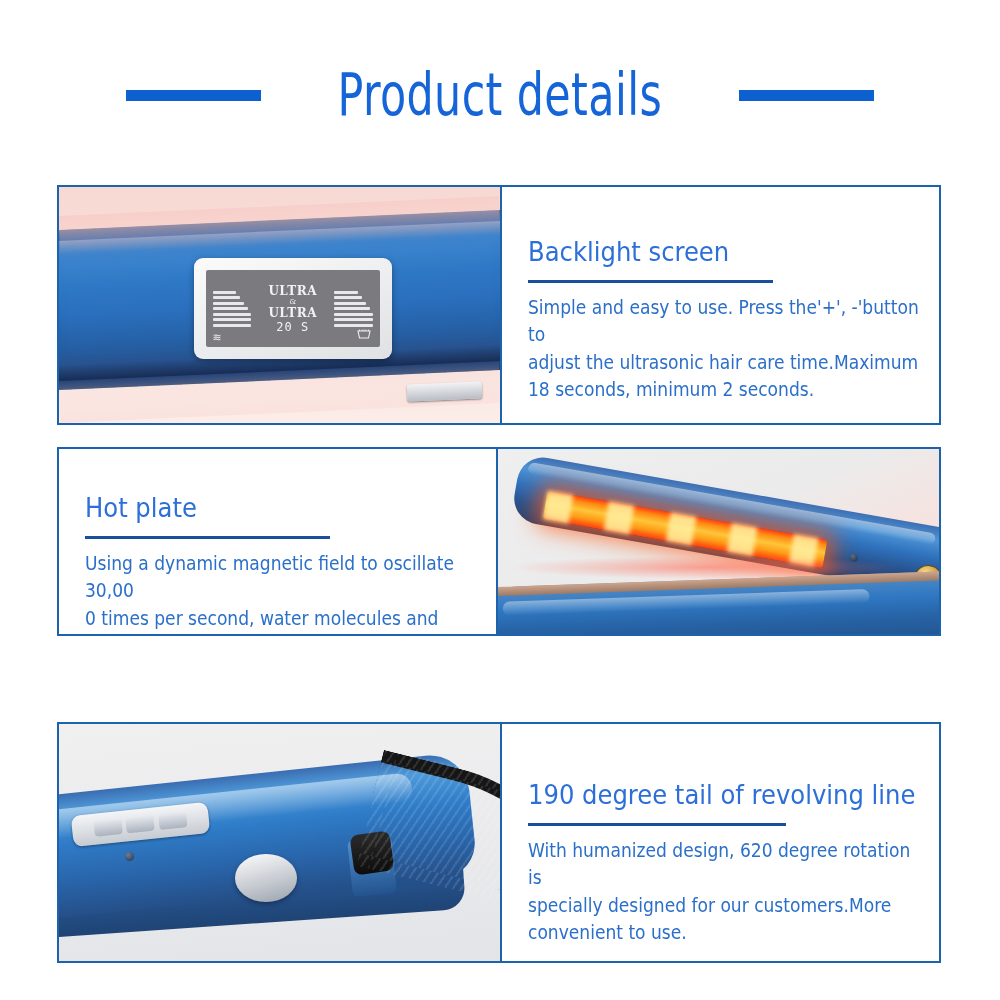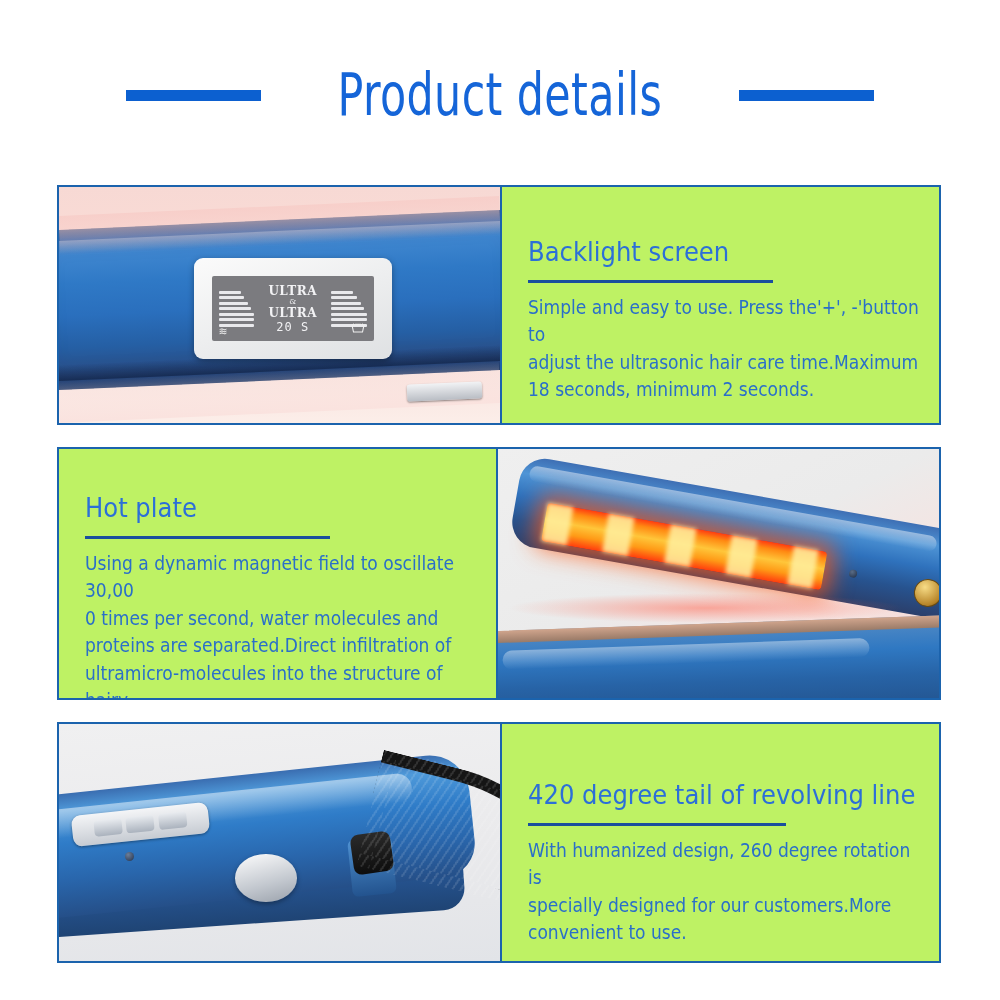--- a/index.html
+++ b/index.html
@@ -24,25 +24,25 @@
     font-weight:400;line-height:1;
   }
 
   
   .panel{
     position:absolute;left:57px;width:884px;
     border:2px solid #1b63ad;box-sizing:border-box;display:flex;
     background:#ace8fb;overflow:hidden;
   }
   #panel-1{top:185px;height:240px;}
-  #panel-2{top:447px;height:253px;}
+  #panel-2{top:447px;height:189px;}
   #panel-3{top:722px;height:241px;}
 
   .photo{width:441px;flex:0 0 441px;position:relative;overflow:hidden;background:#e8e8ea;}
-  .copy{flex:1;background:#bef264;position:relative;
+  .copy{flex:1;background:#ffffff;position:relative;
         border-left:2px solid #1b63ad;box-sizing:border-box;}
   .panel.reverse .copy{border-left:none;border-right:2px solid #1b63ad;}
 
   .copy-inner{position:absolute;left:26px;right:14px;top:50px;}
   .copy-head{
     font-size:27px;color:#2c6fd8;line-height:1.1;white-space:nowrap;
     font-family:"DejaVu Sans Condensed","Liberation Sans",sans-serif;
   }
   .copy-rule{height:3px;background:#1a4f9e;margin:13px 0 11px 0;}
   #copy-1 .copy-rule{width:245px;}
@@ -76,21 +76,21 @@
     background:linear-gradient(180deg,rgba(247,205,200,.85),rgba(247,205,200,0));
     transform:rotate(-2.6deg);}
   .p1-haze2{position:absolute;left:0;right:0;bottom:4%;height:18%;
     background:linear-gradient(0deg,rgba(250,226,222,.95),rgba(250,226,222,0));
     transform:rotate(-2.6deg);}
 
   .lcd-frame{
     position:absolute;left:30.5%;top:30%;width:45%;height:43%;
     background:linear-gradient(160deg,#fbfbfb,#dfe1e3);
     border-radius:9px;box-shadow:0 2px 6px rgba(0,0,0,.35);
-    padding:18px;box-sizing:border-box;
+    padding:12px;box-sizing:border-box;
   }
   .lcd{
     width:100%;height:100%;background:#7b7b7f;border-radius:2px;
     display:flex;align-items:center;justify-content:space-between;
     padding:5px 7px;box-sizing:border-box;position:relative;
   }
   .bars{display:flex;flex-direction:column;gap:2.5px;width:24%;}
   .bars span{display:block;height:3px;background:#e9e9ec;border-radius:1px;}
   .bars span:nth-child(1){width:62%;}
   .bars span:nth-child(2){width:72%;}
@@ -313,20 +313,20 @@
     <div class="p3-screw"></div>
     <div class="p3-pin"></div>
     <div class="p3-collar"></div>
     <div class="p3-cordcap"></div>
     <div class="p3-cord"></div>
     <div class="p3-cord-rib"></div>
   </div>
 
   <div class="copy">
     <div class="copy-inner" id="copy-3" style="top:56px;">
-      <div class="copy-head">420 degree tail of revolving line</div>
+      <div class="copy-head">190 degree tail of revolving line</div>
       <div class="copy-rule"></div>
-      <div class="copy-body">With humanized design, 260 degree rotation is
+      <div class="copy-body">With humanized design, 620 degree rotation is
 specially designed for our customers.More
 convenient to use.</div>
     </div>
   </div>
 </div>
 
 </body></html>

